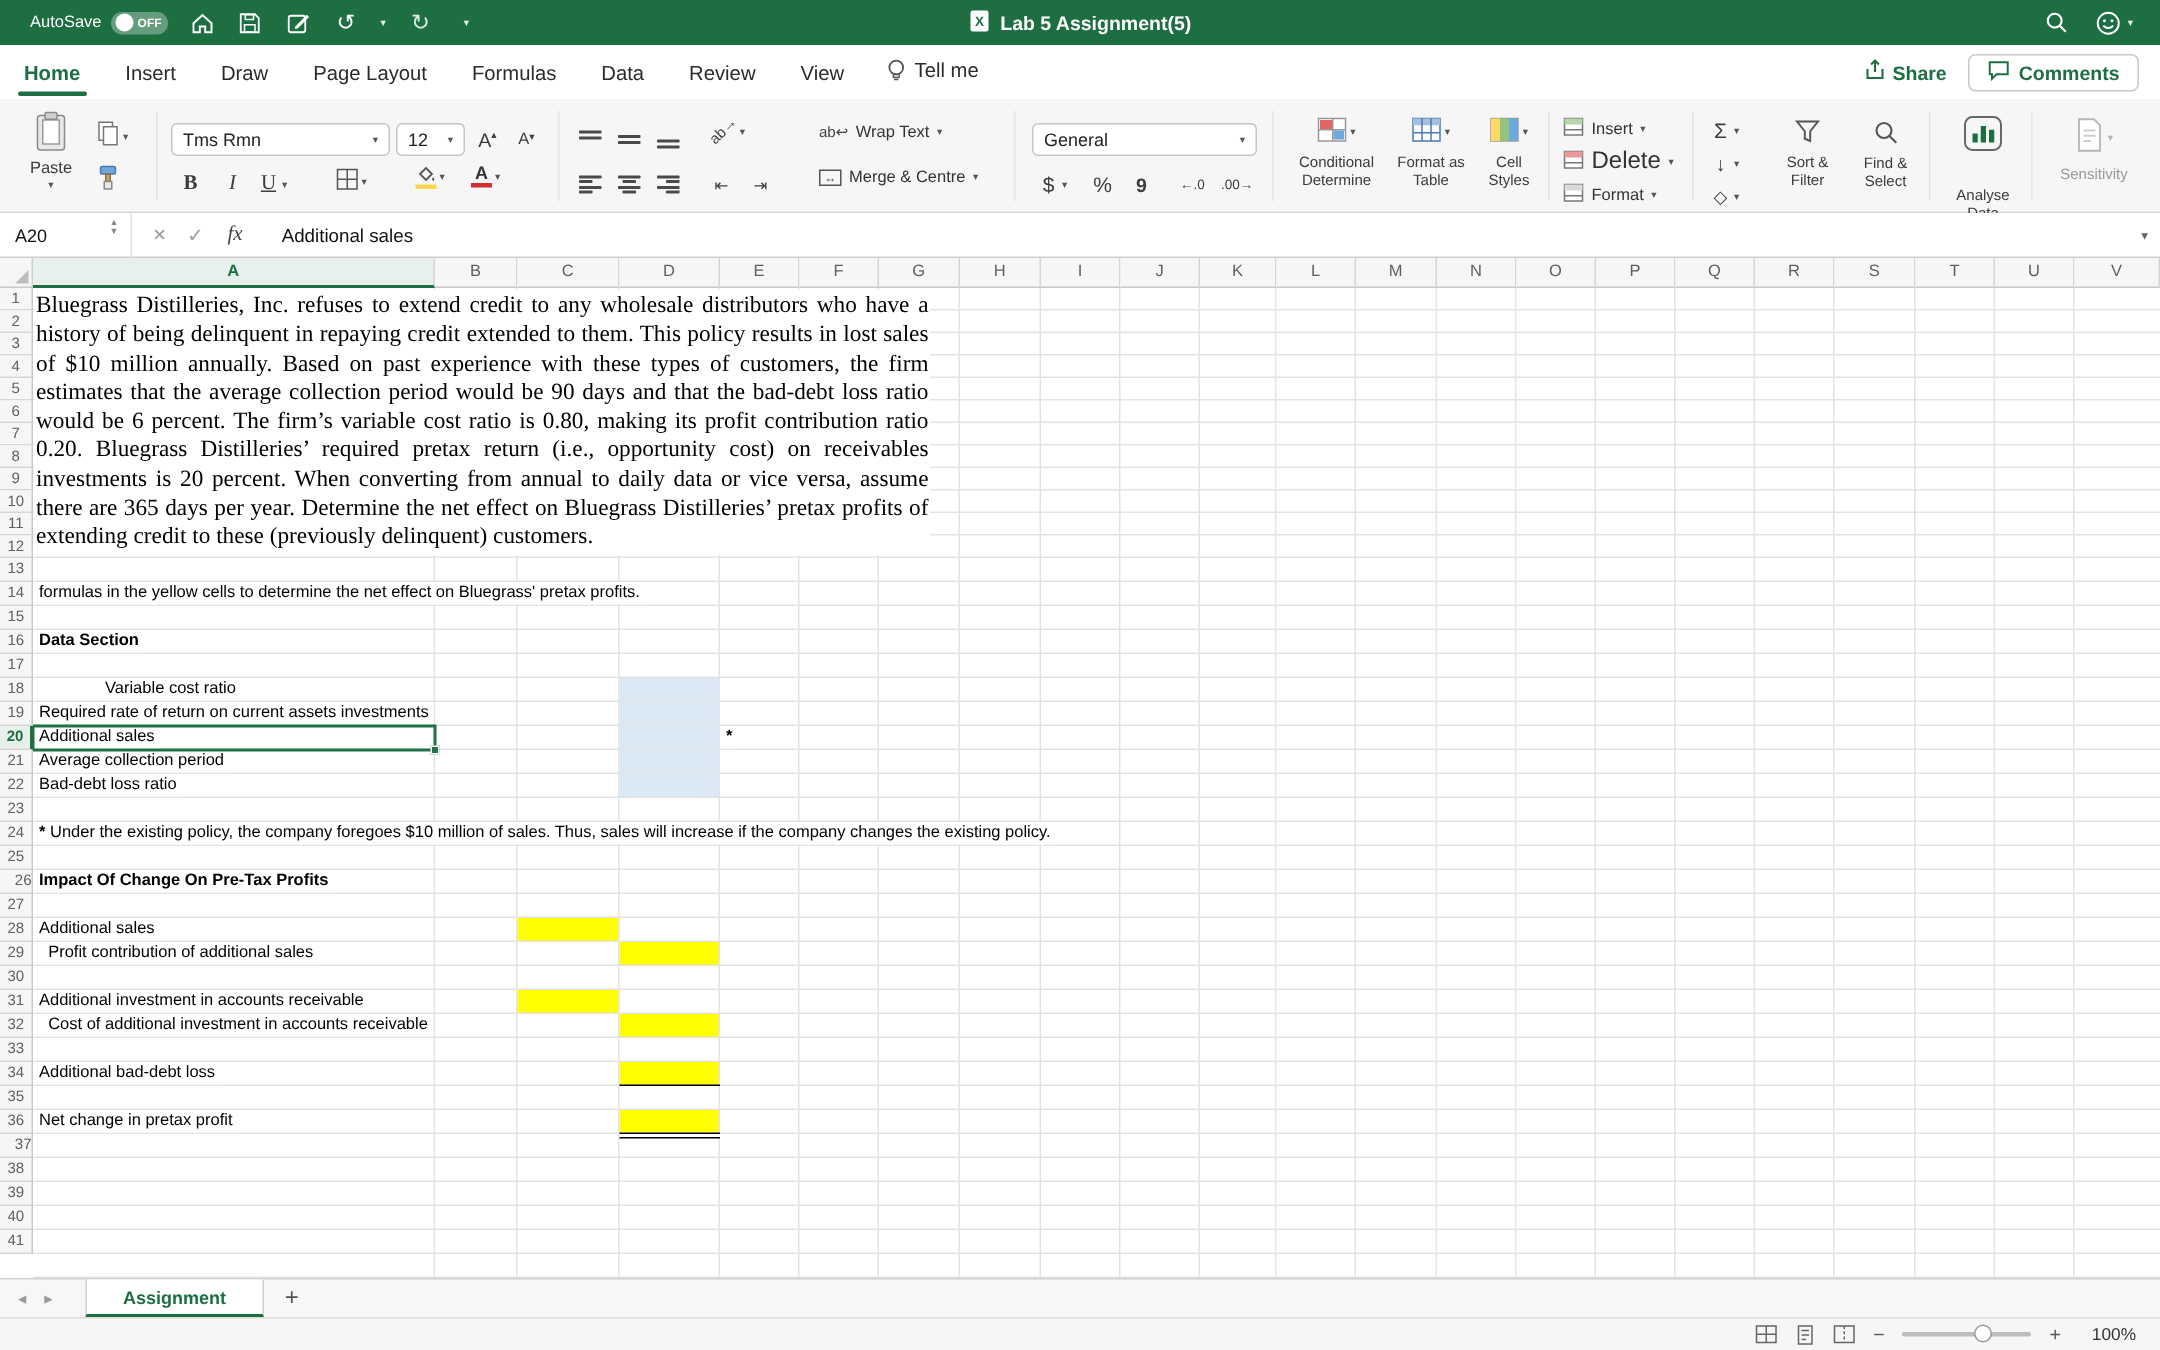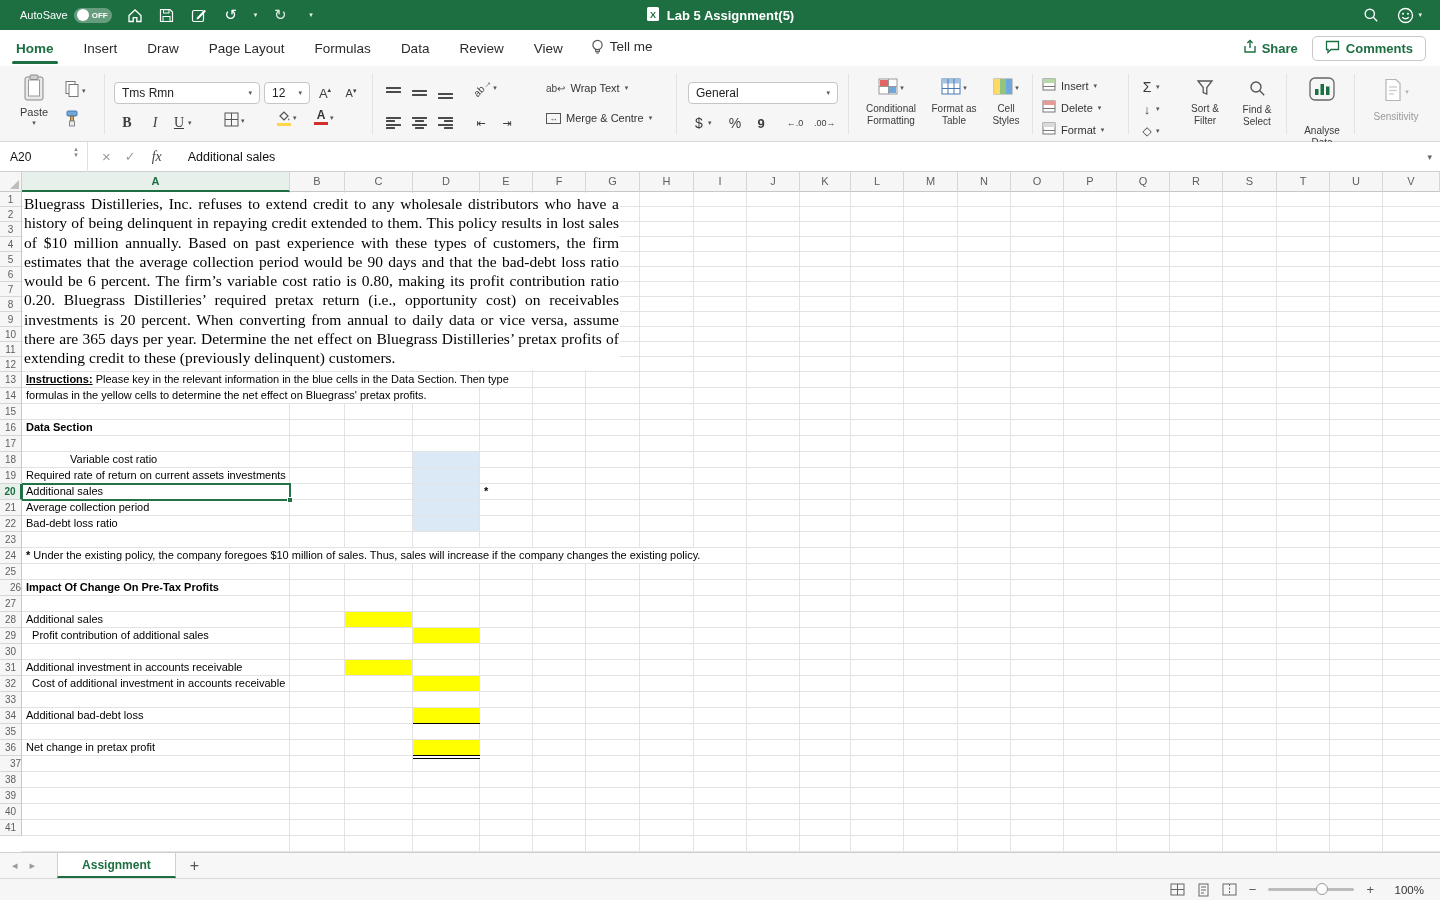--- a/index.html
+++ b/index.html
@@ -353,21 +353,21 @@
         <svg width="20" height="17" viewBox="0 0 20 17">
             <rect x="1" y="1" width="18" height="15" fill="#fff" stroke="#999"></rect>
             <rect x="2" y="2" width="8" height="6" fill="#e06666"></rect>
             <rect x="11" y="9" width="7" height="6" fill="#6fa8dc"></rect>
             <line x1="1" y1="8.5" x2="19" y2="8.5" stroke="#999"></line>
             <line x1="10.5" y1="1" x2="10.5" y2="16" stroke="#999"></line>
           </svg>
       </span>
       <span class="chev">▾</span>
     </span>
-    <span class="lbl" style="margin-top:5px">Conditional Formatting</span>
+    <span class="lbl" style="margin-top:5px">Conditional Determine</span>
   </div>
   <div class="rg bigbtn" style="left:926px;top:12px;width:56px">
     <span style="display:flex;align-items:center;gap:2px">
       <span>
         <svg width="20" height="17" viewBox="0 0 20 17">
             <rect x="1" y="1" width="18" height="15" fill="#fff" stroke="#4a7ab0"></rect>
             <rect x="1" y="1" width="18" height="4.5" fill="#a4c2e0"></rect>
             <line x1="1" y1="10.5" x2="19" y2="10.5" stroke="#4a7ab0"></line>
             <line x1="7" y1="1" x2="7" y2="16" stroke="#4a7ab0"></line>
             <line x1="13" y1="1" x2="13" y2="16" stroke="#4a7ab0"></line>
@@ -402,21 +402,21 @@
         </svg></span>
     <span style="font-size:11px;color:#333">Insert</span>
     <span class="chev">▾</span>
   </div>
   <div class="rg" style="left:1042px;top:32px;display:flex;align-items:center;gap:5px;height:20px">
     <span><svg width="14" height="13" viewBox="0 0 14 13">
           <rect x="1" y="1" width="12" height="11" fill="#fff" stroke="#777"></rect>
           <rect x="1" y="1" width="12" height="4" fill="#ea9999"></rect>
           <line x1="1" y1="8.5" x2="13" y2="8.5" stroke="#777"></line>
         </svg></span>
-    <span style="font-size:11px;color:#333">Delete</span>
+    <span style="font-size:16px;color:#333">Delete</span>
     <span class="chev">▾</span>
   </div>
   <div class="rg" style="left:1042px;top:54px;display:flex;align-items:center;gap:5px;height:20px">
     <span><svg width="14" height="13" viewBox="0 0 14 13">
           <rect x="1" y="1" width="12" height="11" fill="#fff" stroke="#777"></rect>
           <rect x="1" y="1" width="12" height="4" fill="#d9d9d9"></rect>
           <line x1="1" y1="8.5" x2="13" y2="8.5" stroke="#777"></line>
         </svg></span>
     <span style="font-size:11px;color:#333">Format</span>
     <span class="chev">▾</span>
@@ -568,21 +568,20 @@
     <div style="position: absolute; left: 22px; top: 583px; width: 1418px; height: 1px; background: rgb(227, 227, 227);"></div>
     <div style="position: absolute; left: 22px; top: 599px; width: 1418px; height: 1px; background: rgb(227, 227, 227);"></div>
     <div style="position: absolute; left: 22px; top: 615px; width: 1418px; height: 1px; background: rgb(227, 227, 227);"></div>
     <div style="position: absolute; left: 22px; top: 631px; width: 1418px; height: 1px; background: rgb(227, 227, 227);"></div>
     <div style="position: absolute; left: 22px; top: 647px; width: 1418px; height: 1px; background: rgb(227, 227, 227);"></div>
     <div style="position: absolute; left: 22px; top: 663px; width: 1418px; height: 1px; background: rgb(227, 227, 227);"></div>
     <div style="position: absolute; left: 22px; top: 679px; width: 1418px; height: 1px; background: rgb(227, 227, 227);"></div>
     <div style="position: absolute; left: 413px; top: 551px; width: 67px; height: 1px; background: rgb(0, 0, 0);"></div>
     <div style="position: absolute; left: 413px; top: 583px; width: 67px; height: 4px; border-top: 1px solid rgb(0, 0, 0); border-bottom: 1px solid rgb(0, 0, 0); background: rgb(255, 255, 255);"></div>
     <div style="position: absolute; left: 23px; top: 21px; width: 597px; background: rgb(255, 255, 255); color: rgb(0, 0, 0); font: 15.5px / 19.3px &quot;Liberation Serif&quot;, serif; text-align: justify; padding: 1px 1px 2px;">Bluegrass Distilleries, Inc. refuses to extend credit to any wholesale distributors who have a history of being delinquent in repaying credit extended to them. This policy results in lost sales of $10 million annually. Based on past experience with these types of customers, the firm estimates that the average collection period would be 90 days and that the bad-debt loss ratio would be 6 percent. The firm’s variable cost ratio is 0.80, making its profit contribution ratio 0.20. Bluegrass Distilleries’ required pretax return (i.e., opportunity cost) on receivables investments is 20 percent. When converting from annual to daily data or vice versa, assume there are 365 days per year. Determine the net effect on Bluegrass Distilleries’ pretax profits of extending credit to these (previously delinquent) customers.</div>
-    <div style="position: absolute; left: 26px; top: 200px; height: 15px; line-height: 15px; background: rgb(255, 255, 255); white-space: pre; font-size: 11px; color: rgb(0, 0, 0); padding-right: 3px;"><span style="font-weight: 700; text-decoration: underline;">Instructions:</span><span> Please key in the relevant information in the blue cells in the Data Section. Then type</span></div>
     <div style="position: absolute; left: 26px; top: 216px; height: 15px; line-height: 15px; background: rgb(255, 255, 255); white-space: pre; font-size: 11px; color: rgb(0, 0, 0); padding-right: 3px;"><span>formulas in the yellow cells to determine the net effect on Bluegrass' pretax profits.</span></div>
     <div style="position: absolute; left: 26px; top: 248px; height: 15px; line-height: 15px; background: rgb(255, 255, 255); white-space: pre; font-size: 11px; color: rgb(0, 0, 0); padding-right: 3px;"><span style="font-weight: 700;">Data Section</span></div>
     <div style="position: absolute; left: 26px; top: 280px; height: 15px; line-height: 15px; background: rgb(255, 255, 255); white-space: pre; font-size: 11px; color: rgb(0, 0, 0); padding-right: 3px; margin-left: 44px;"><span>Variable cost ratio</span></div>
     <div style="position: absolute; left: 26px; top: 296px; height: 15px; line-height: 15px; background: rgb(255, 255, 255); white-space: pre; font-size: 11px; color: rgb(0, 0, 0); padding-right: 3px;"><span>Required rate of return on current assets investments</span></div>
     <div style="position: absolute; left: 26px; top: 312px; height: 15px; line-height: 15px; background: rgb(255, 255, 255); white-space: pre; font-size: 11px; color: rgb(0, 0, 0); padding-right: 3px;"><span>Additional sales</span></div>
     <div style="position: absolute; left: 26px; top: 328px; height: 15px; line-height: 15px; background: rgb(255, 255, 255); white-space: pre; font-size: 11px; color: rgb(0, 0, 0); padding-right: 3px;"><span>Average collection period</span></div>
     <div style="position: absolute; left: 26px; top: 344px; height: 15px; line-height: 15px; background: rgb(255, 255, 255); white-space: pre; font-size: 11px; color: rgb(0, 0, 0); padding-right: 3px;"><span>Bad-debt loss ratio</span></div>
     <div style="position: absolute; left: 484px; top: 312px; height: 15px; line-height: 15px; background: rgb(255, 255, 255); white-space: pre; font-size: 11px; color: rgb(0, 0, 0); padding-right: 3px;"><span style="font-weight: 700;">*</span></div>
     <div style="position: absolute; left: 26px; top: 376px; height: 15px; line-height: 15px; background: rgb(255, 255, 255); white-space: pre; font-size: 11px; color: rgb(0, 0, 0); padding-right: 3px;"><span style="font-weight: 700;">* </span><span>Under the existing policy, the company foregoes $10 million of sales. Thus, sales will increase if the company changes the existing policy.</span></div>
     <div style="position: absolute; left: 26px; top: 408px; height: 15px; line-height: 15px; background: rgb(255, 255, 255); white-space: pre; font-size: 11px; color: rgb(0, 0, 0); padding-right: 3px;"><span style="font-weight: 700;">Impact Of Change On Pre-Tax Profits</span></div>

